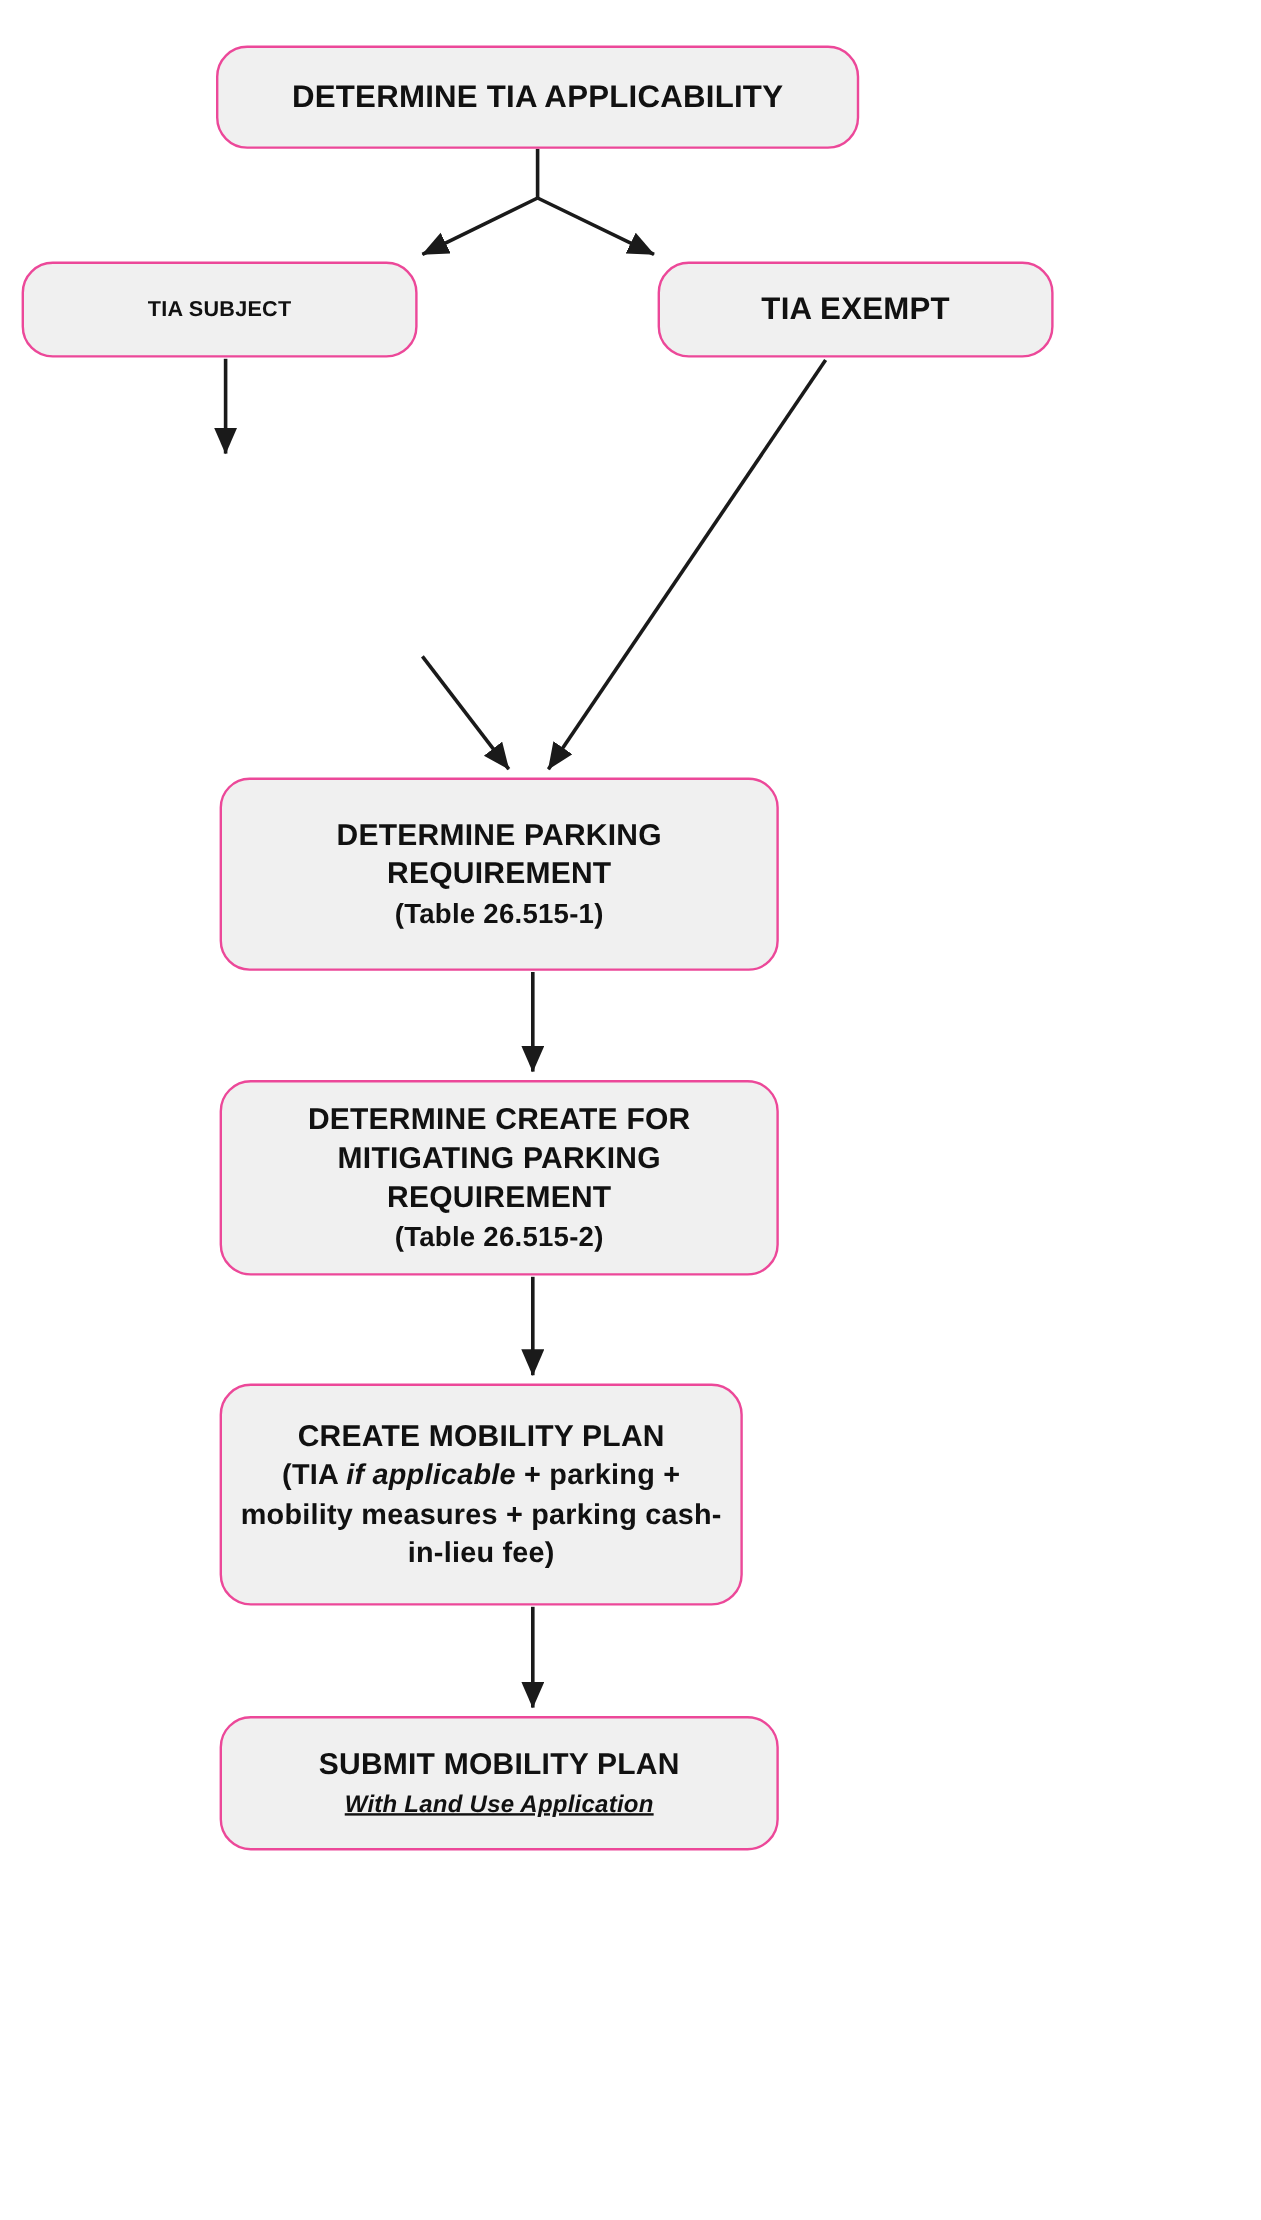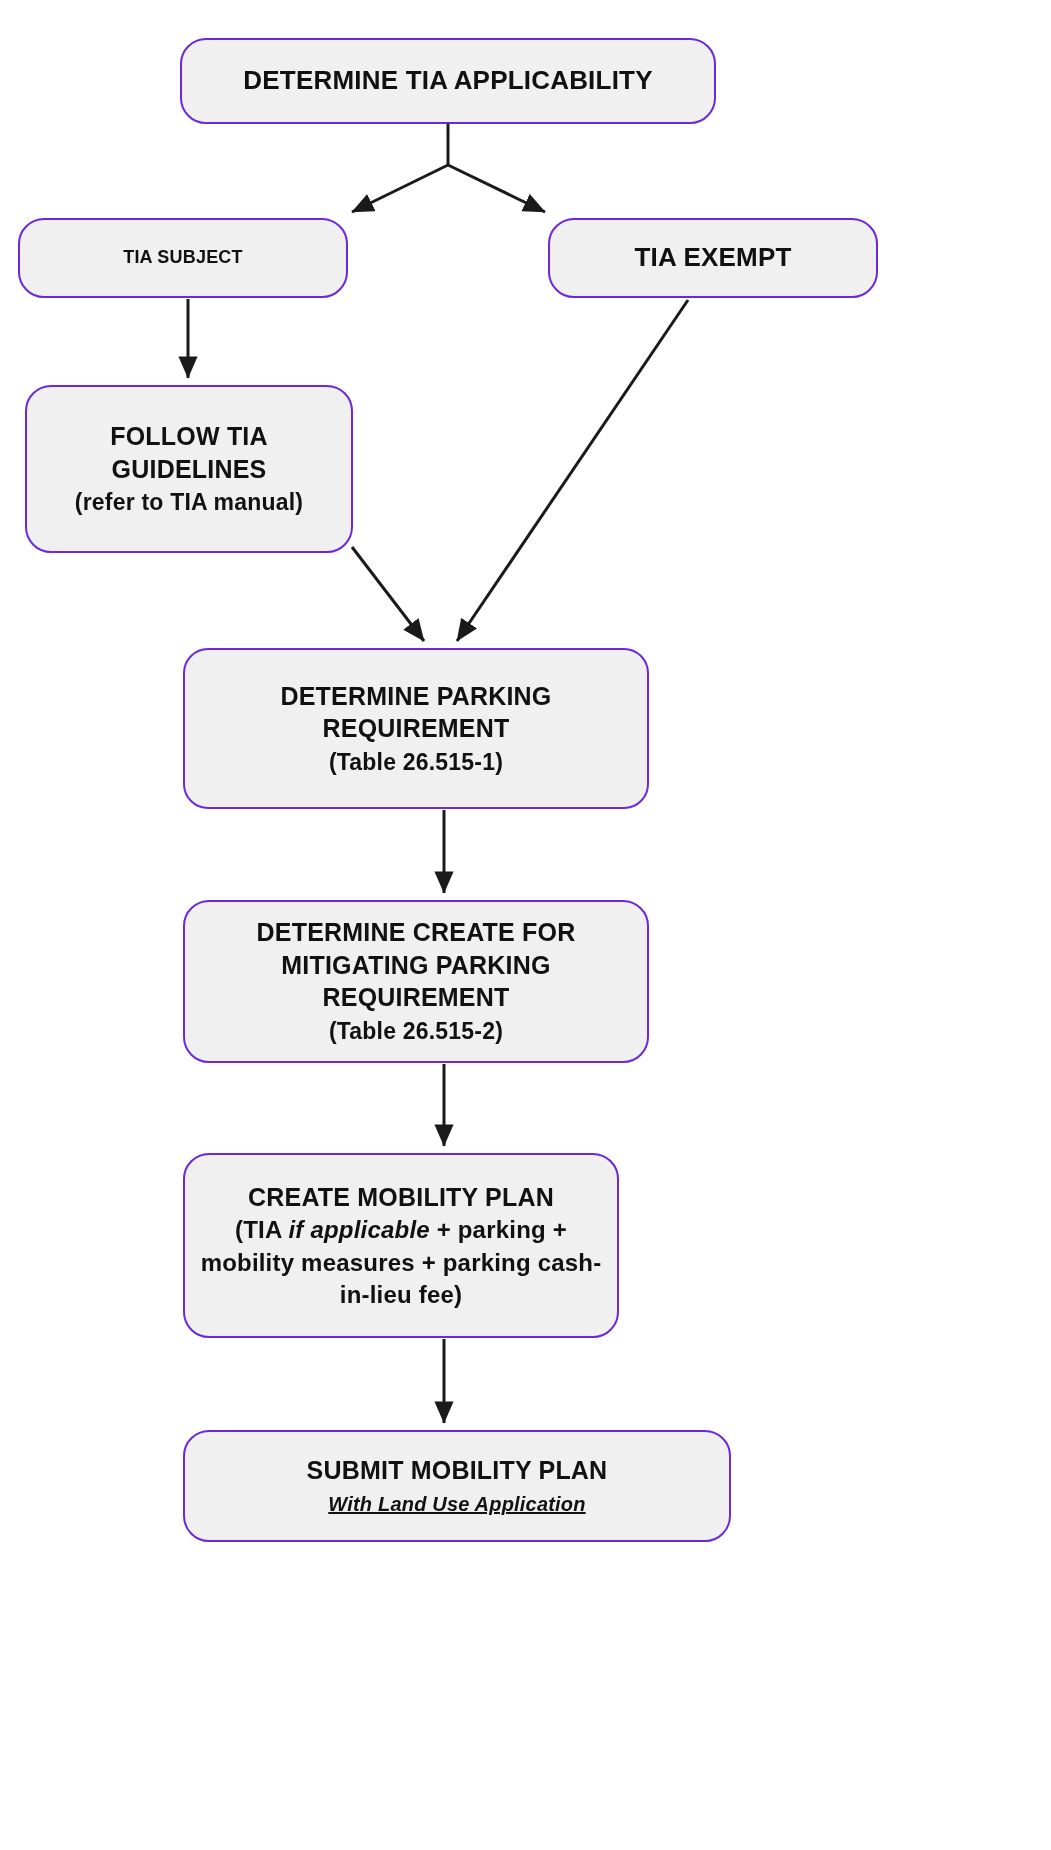--- a/index.html
+++ b/index.html
@@ -26,21 +26,21 @@
     left: 0;
     top: 0;
     width: 1051px;
     height: 1850px;
     pointer-events: none;
   }
   .node {
     position: absolute;
     box-sizing: border-box;
     background: #f0f0f0;
-    border: 2px solid #6d28d9;
+    border: 2px solid #ec4899;
     border-radius: 26px;
     display: flex;
     align-items: center;
     justify-content: center;
     text-align: center;
     color: #111111;
     font-weight: bold;
     letter-spacing: 0.2px;
   }
   .node-text {
@@ -50,21 +50,21 @@
     box-sizing: border-box;
     line-height: 1.30;
   }
   .n1 { left: 180px;  top: 38px;   width: 536px; height: 86px;  font-size: 26px; }
   .n2 { left: 18px;   top: 218px;  width: 330px; height: 80px;  font-size: 18px; }
   .n3 { left: 548px;  top: 218px;  width: 330px; height: 80px;  font-size: 26px; text-align: center; }
   .n4 { left: 25px;   top: 385px;  width: 328px; height: 168px; font-size: 25px; }
   .n5 { left: 183px;  top: 648px;  width: 466px; height: 161px; font-size: 25px; border-radius: 25px; }
   .n6 { left: 183px;  top: 900px;  width: 466px; height: 163px; font-size: 25px; }
   .n7 { left: 183px;  top: 1153px; width: 436px; height: 185px; font-size: 25px; }
-  .n8 { left: 183px;  top: 1430px; width: 548px; height: 112px; font-size: 25px; }
+  .n8 { left: 183px;  top: 1430px; width: 466px; height: 112px; font-size: 25px; }
 
   .n4 .line-1, .n4 .line-2 { font-size: 25px; }
   .n4 .line-3 { font-size: 23px; }
   .n5 .sub, .n6 .sub { font-size: 23px; }
   .n7 .sub { font-size: 24px; }
   .ital { font-style: italic; font-weight: bold; }
   .n8 .sub { font-style: italic; font-size: 20px; font-weight: bold; text-decoration: underline; }
 </style>
 </head>
 <body>
@@ -122,27 +122,20 @@
       <span class="line-1">TIA SUBJECT</span>
     </span>
   </div>
 
   <div class="node n3">
     <span class="node-text">
       <span class="line-1">TIA EXEMPT</span>
     </span>
   </div>
 
-  <div class="node n4">
-    <span class="node-text">
-      <span class="line-1">FOLLOW TIA</span><br>
-      <span class="line-2">GUIDELINES</span><br>
-      <span class="line-3">(refer to TIA manual)</span>
-    </span>
-  </div>
 
   <div class="node n5">
     <span class="node-text">
       <span class="line-1">DETERMINE PARKING</span><br>
       <span class="line-2">REQUIREMENT</span><br>
       <span class="sub">(Table 26.515-1)</span>
     </span>
   </div>
 
   <div class="node n6">

